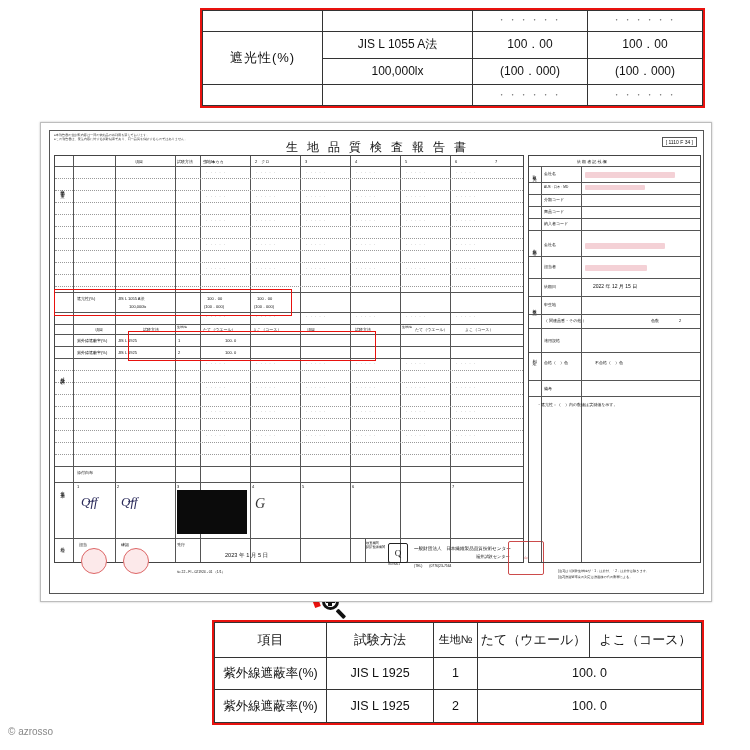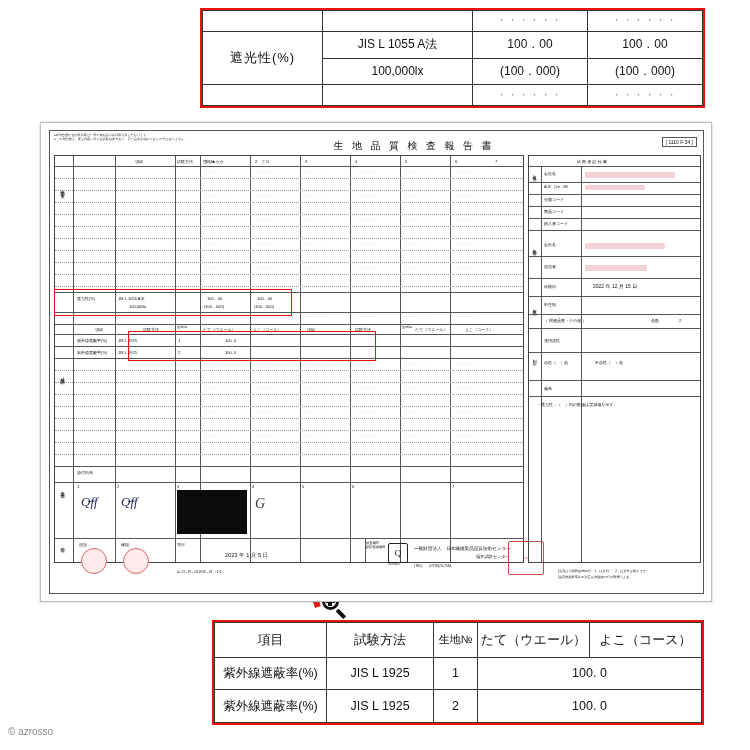--- a/index.html
+++ b/index.html
@@ -75,22 +75,22 @@
     background:#fff;border:1px solid #bdbdbd;box-shadow:0 0 2px rgba(0,0,0,.25);
     box-sizing:border-box;
   }
   #doc-inner{
     position:absolute;left:8px;top:7px;width:655px;height:464px;
     border:1px solid #555;box-sizing:border-box;
   }
   .xtiny{font-size:3.1px;line-height:1.2;color:#333;}
   #notice{position:absolute;left:4px;top:3px;width:230px;}
   #doc-title{
-    position:absolute;left:244px;top:8px;width:240px;text-align:center;
-    font-size:10px;letter-spacing:3px;font-family:"Liberation Serif",serif;
+    position:absolute;left:236px;top:8px;width:240px;
+    font-size:12px;letter-spacing:3px;font-family:"Liberation Serif",serif;
   }
   #form-no{position:absolute;right:6px;top:6px;font-size:5px;border:1px solid #555;padding:1px 3px;}
 
   
   #main-table{
     position:absolute;left:4px;top:24px;width:470px;height:408px;
     border:1px solid #444;box-sizing:border-box;
   }
   #main-table .vline{position:absolute;top:0;bottom:0;width:0;border-left:1px solid #555;}
   #main-table .hline{position:absolute;left:0;right:0;height:0;border-top:1px solid #555;}

